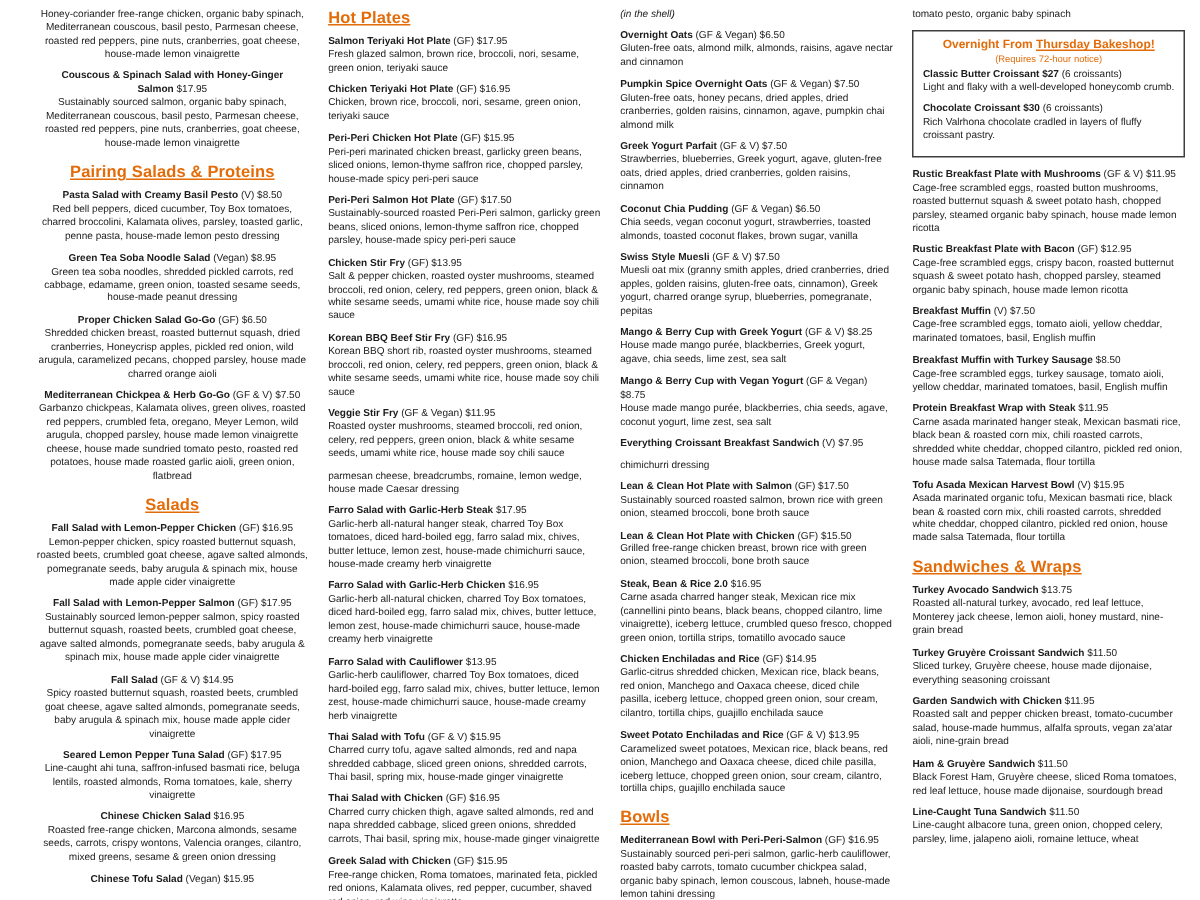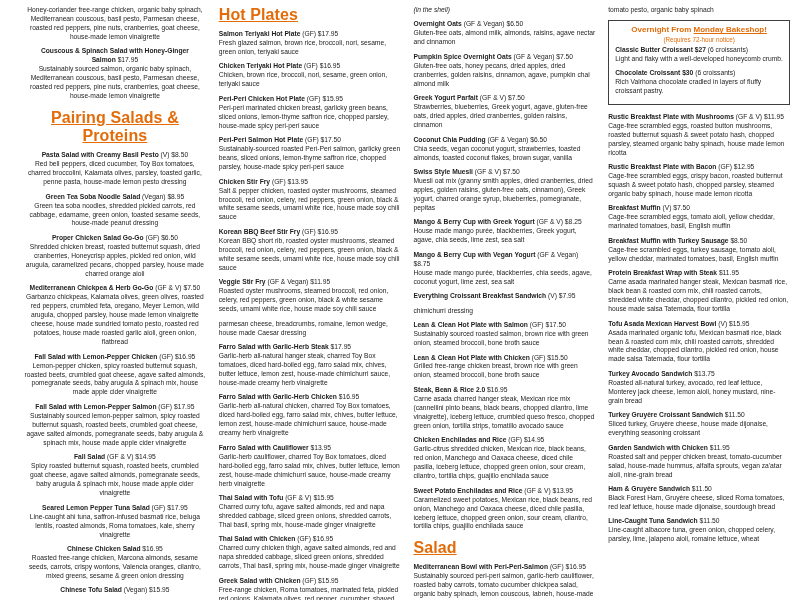--- a/index.html
+++ b/index.html
@@ -1,21 +1,21 @@
 <!DOCTYPE html>
 <html><head>
 <meta charset="utf-8">
 <style>
   html,body{margin:0;padding:0;background:#ffffff;}
   body{width:800px;height:600px;overflow:hidden;
        font-family:"Liberation Sans",sans-serif;color:#1c1c1c;}
   .page{display:flex;gap:13px;padding:4px 10px 0 24px;height:600px;
         overflow:hidden;box-sizing:border-box;}
   .col{flex:1;min-width:0;}
-  .heading{color:#e36c09;font-size:16px;font-weight:bold;
+  .heading{color:#e36c09;font-size:11px;font-weight:bold;
            text-decoration:underline;margin:8px 0 6px 0;letter-spacing:.1px;}
   .item{margin:0 0 5.5px 0;font-size:6.7px;line-height:1.34;}
   .tline .t{font-weight:bold;}
   .tline .m{font-weight:normal;}
   .desc{font-weight:normal;}
   .cont{margin:0 0 5.5px 0;font-size:6.7px;line-height:1.34;}
   .italic{font-style:italic;}
   .pastry-box{border:1px solid #3f3f3f;padding:4px 6px 2px 6px;margin:3px 0 8px 0;}
   .box-title{text-align:center;color:#e36c09;font-weight:bold;font-size:8px;
              line-height:1.3;}
@@ -43,20 +43,21 @@
       </div>
       <div class="item">
         <div class="tline"><span class="t">Proper Chicken Salad Go-Go</span><span class="m">&nbsp;(GF) $6.50</span></div>
         <div class="desc">Shredded chicken breast, roasted butternut squash, dried cranberries, Honeycrisp apples, pickled red onion, wild arugula, caramelized pecans, chopped parsley, house made charred orange aioli</div>
       </div>
       <div class="item">
         <div class="tline"><span class="t">Mediterranean Chickpea &amp; Herb Go-Go</span><span class="m">&nbsp;(GF &amp; V) $7.50</span></div>
         <div class="desc">Garbanzo chickpeas, Kalamata olives, green olives, roasted red peppers, crumbled feta, oregano, Meyer Lemon, wild arugula, chopped parsley, house made lemon vinaigrette</div>
         <div class="desc">cheese, house made sundried tomato pesto, roasted red potatoes, house made roasted garlic aioli, green onion, flatbread</div>
       </div>
+      <div class="heading">Salads</div>
       <div class="item">
         <div class="tline"><span class="t">Fall Salad with Lemon-Pepper Chicken</span><span class="m">&nbsp;(GF) $16.95</span></div>
         <div class="desc">Lemon-pepper chicken, spicy roasted butternut squash, roasted beets, crumbled goat cheese, agave salted almonds, pomegranate seeds, baby arugula &amp; spinach mix, house made apple cider vinaigrette</div>
       </div>
       <div class="item">
         <div class="tline"><span class="t">Fall Salad with Lemon-Pepper Salmon</span><span class="m">&nbsp;(GF) $17.95</span></div>
         <div class="desc">Sustainably sourced lemon-pepper salmon, spicy roasted butternut squash, roasted beets, crumbled goat cheese, agave salted almonds, pomegranate seeds, baby arugula &amp; spinach mix, house made apple cider vinaigrette</div>
       </div>
       <div class="item">
         <div class="tline"><span class="t">Fall Salad</span><span class="m">&nbsp;(GF &amp; V) $14.95</span></div>
@@ -177,30 +178,30 @@
         <div class="desc">Carne asada charred hanger steak, Mexican rice mix (cannellini pinto beans, black beans, chopped cilantro, lime vinaigrette), iceberg lettuce, crumbled queso fresco, chopped green onion, tortilla strips, tomatillo avocado sauce</div>
       </div>
       <div class="item">
         <div class="tline"><span class="t">Chicken Enchiladas and Rice</span><span class="m">&nbsp;(GF) $14.95</span></div>
         <div class="desc">Garlic-citrus shredded chicken, Mexican rice, black beans, red onion, Manchego and Oaxaca cheese, diced chile pasilla, iceberg lettuce, chopped green onion, sour cream, cilantro, tortilla chips, guajillo enchilada sauce</div>
       </div>
       <div class="item">
         <div class="tline"><span class="t">Sweet Potato Enchiladas and Rice</span><span class="m">&nbsp;(GF &amp; V) $13.95</span></div>
         <div class="desc">Caramelized sweet potatoes, Mexican rice, black beans, red onion, Manchego and Oaxaca cheese, diced chile pasilla, iceberg lettuce, chopped green onion, sour cream, cilantro, tortilla chips, guajillo enchilada sauce</div>
       </div>
-      <div class="heading">Salad</div>
+      <div class="heading">Bowls</div>
       <div class="item">
         <div class="tline"><span class="t">Mediterranean Bowl with Peri-Peri-Salmon</span><span class="m">&nbsp;(GF) $16.95</span></div>
         <div class="desc">Sustainably sourced peri-peri salmon, garlic-herb cauliflower, roasted baby carrots, tomato cucumber chickpea salad, organic baby spinach, lemon couscous, labneh, house-made lemon tahini dressing</div>
       </div>
     </div>
     <div class="col" style="margin-top: 2px;">
       <div class="cont">tomato pesto, organic baby spinach</div>
       <div class="pastry-box">
-        <div class="box-title"><span>Overnight From </span><span class="u">Monday Bakeshop!</span></div>
+        <div class="box-title"><span>Overnight From </span><span class="u">Thursday Bakeshop!</span></div>
         <div class="box-note">(Requires 72-hour notice)</div>
         <div class="item">
           <div class="tline"><span class="t">Classic Butter Croissant $27</span><span class="m">&nbsp;(6 croissants)</span></div>
           <div class="desc">Light and flaky with a well-developed honeycomb crumb.</div>
         </div>
         <div class="item">
           <div class="tline"><span class="t">Chocolate Croissant $30</span><span class="m">&nbsp;(6 croissants)</span></div>
           <div class="desc">Rich Valrhona chocolate cradled in layers of fluffy croissant pastry.</div>
         </div>
       </div>
@@ -221,20 +222,21 @@
         <div class="desc">Cage-free scrambled eggs, turkey sausage, tomato aioli, yellow cheddar, marinated tomatoes, basil, English muffin</div>
       </div>
       <div class="item">
         <div class="tline"><span class="t">Protein Breakfast Wrap with Steak</span><span class="m">&nbsp;$11.95</span></div>
         <div class="desc">Carne asada marinated hanger steak, Mexican basmati rice, black bean &amp; roasted corn mix, chili roasted carrots, shredded white cheddar, chopped cilantro, pickled red onion, house made salsa Tatemada, flour tortilla</div>
       </div>
       <div class="item">
         <div class="tline"><span class="t">Tofu Asada Mexican Harvest Bowl</span><span class="m">&nbsp;(V) $15.95</span></div>
         <div class="desc">Asada marinated organic tofu, Mexican basmati rice, black bean &amp; roasted corn mix, chili roasted carrots, shredded white cheddar, chopped cilantro, pickled red onion, house made salsa Tatemada, flour tortilla</div>
       </div>
+      <div class="heading">Sandwiches &amp; Wraps</div>
       <div class="item">
         <div class="tline"><span class="t">Turkey Avocado Sandwich</span><span class="m">&nbsp;$13.75</span></div>
         <div class="desc">Roasted all-natural turkey, avocado, red leaf lettuce, Monterey jack cheese, lemon aioli, honey mustard, nine-grain bread</div>
       </div>
       <div class="item">
         <div class="tline"><span class="t">Turkey Gruyère Croissant Sandwich</span><span class="m">&nbsp;$11.50</span></div>
         <div class="desc">Sliced turkey, Gruyère cheese, house made dijonaise, everything seasoning croissant</div>
       </div>
       <div class="item">
         <div class="tline"><span class="t">Garden Sandwich with Chicken</span><span class="m">&nbsp;$11.95</span></div>

